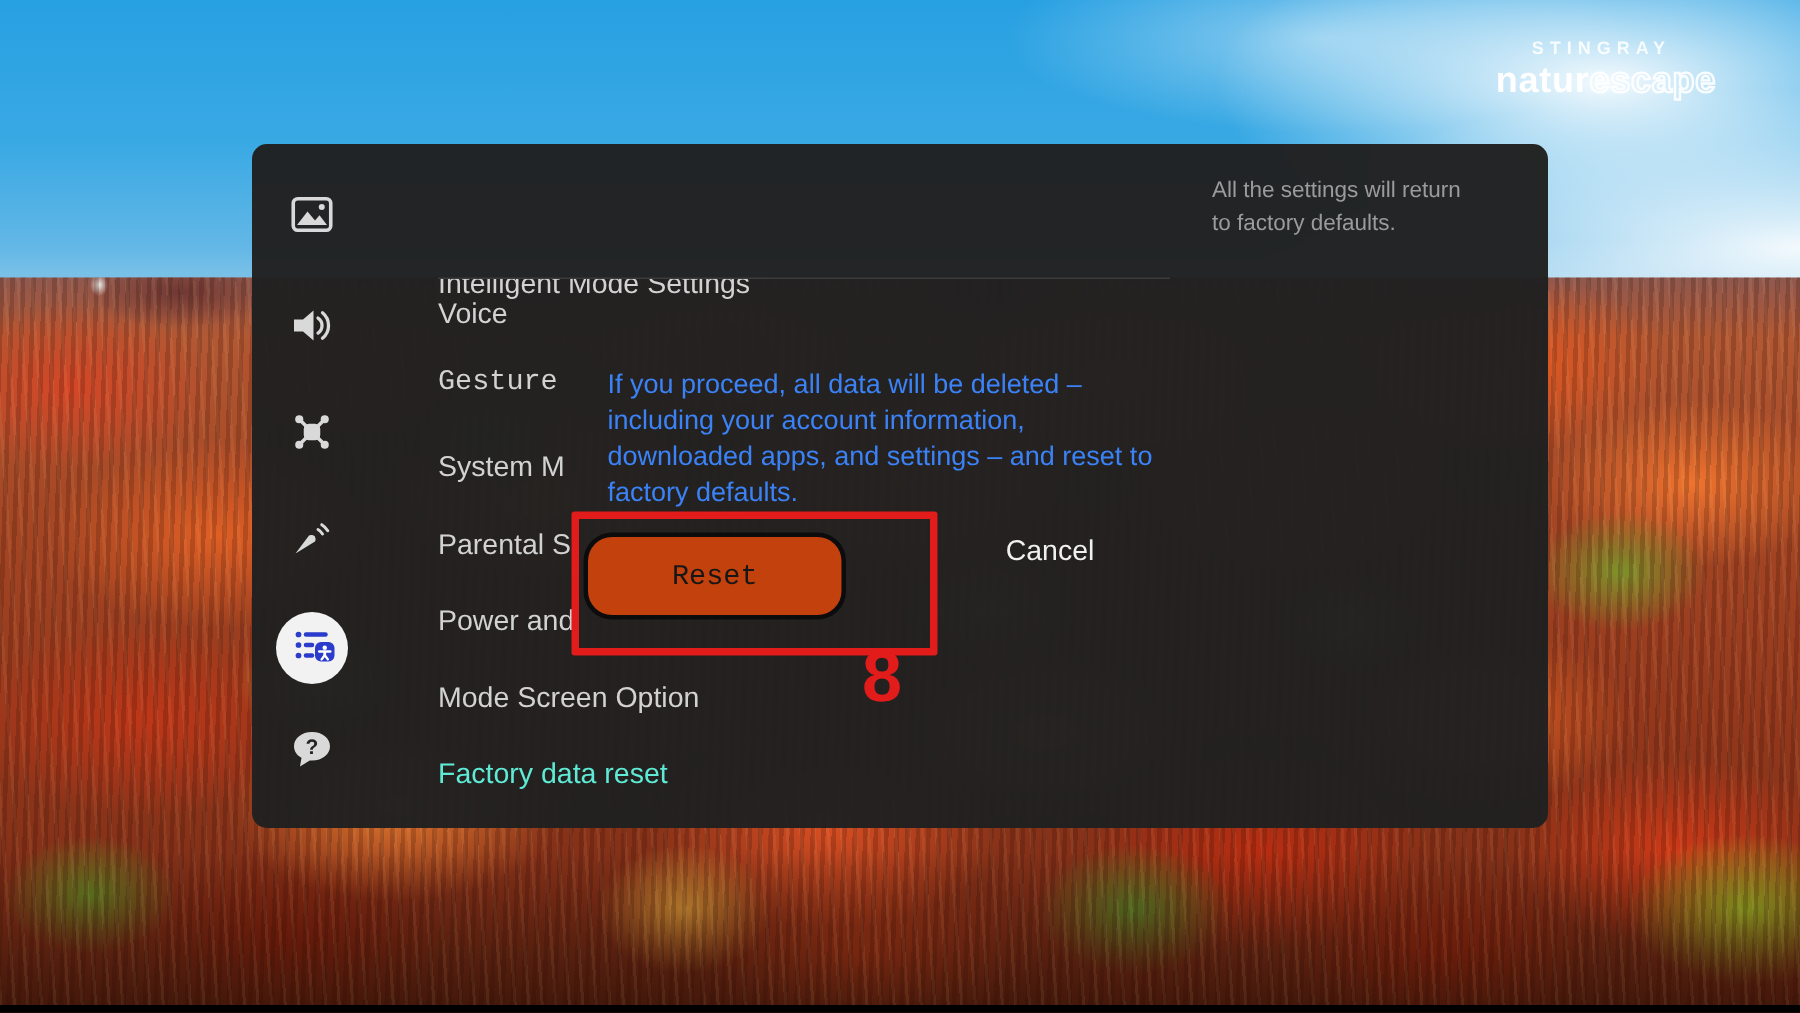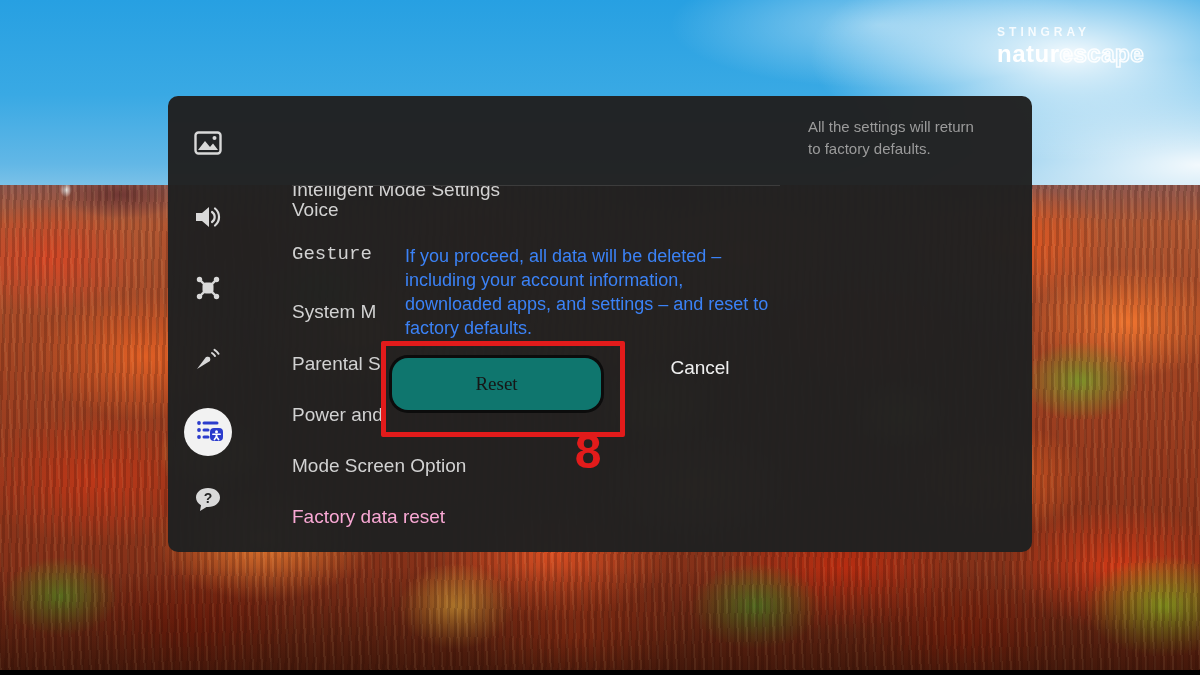--- a/index.html
+++ b/index.html
@@ -58,21 +58,21 @@
       radial-gradient(160px 90px at 93% 78%, #bf3d1f, rgba(0,0,0,0) 70%),
       radial-gradient(150px 85px at 16% 90%, #7a2412, rgba(0,0,0,0) 70%),
       radial-gradient(160px 90px at 48% 92%, #9c3a1e, rgba(0,0,0,0) 70%),
       radial-gradient(150px 85px at 80% 92%, #8a2a14, rgba(0,0,0,0) 70%),
       linear-gradient(180deg,#8a5a52 0%,#a85a3a 8%,#9c4a2c 30%,#8a3a22 60%,#6a2a18 100%);
     filter:saturate(1.15);
   }
   .letterbox{position:absolute;left:0;bottom:0;width:1200px;height:5px;background:#000;}
 
   
-  .logo{position:absolute;top:26px;right:56px;text-align:left;line-height:1;}
+  .logo{position:absolute;top:26px;right:56px;text-align:center;line-height:1;}
   .logo .small{font-size:12px;letter-spacing:4px;font-weight:700;color:rgba(255,255,255,.85);margin-right:6px;}
   .logo .word{margin-top:4px;font-size:24px;font-weight:700;letter-spacing:.5px;color:#fff;}
   .logo .outline{color:transparent;-webkit-text-stroke:1.6px rgba(255,255,255,.9);}
 
   
   .panel{
     position:absolute;left:168px;top:96px;width:864px;height:456px;
     background:rgba(33,33,33,.975);border-radius:10px;
     color:#d2d2d2;
   }
@@ -93,33 +93,33 @@
     background:#f2f2f2;display:flex;align-items:center;justify-content:center;
   }
 
   
   .menu-item{
     position:absolute;left:124px;height:22px;line-height:22px;font-size:19px;color:#d2d2d2;
     white-space:nowrap;
   }
   .menu-item.clipped{clip-path:inset(7px 0 0 0);}
   .menu-item .value{position:absolute;left:0;width:486px;text-align:right;top:0;color:#cfcfcf;}
-  .menu-item.accent{color:#f9a8d4;}
+  .menu-item.accent{color:#5eead4;}
   .separator{position:absolute;left:124px;top:89px;width:488px;height:1px;background:#3c3c3c;}
 
   
   .dialog-text{
     position:absolute;left:237px;top:148px;width:400px;
     font-size:18px;line-height:24px;color:#3b82f6;white-space:pre-line;
   }
   .reset-button{
-    position:absolute;left:224px;top:262px;width:209px;height:52px;
-    background:#0f766e;border:none;border-radius:16px;
+    position:absolute;left:224px;top:262px;width:169px;height:52px;
+    background:#c2410c;border:none;border-radius:16px;
     box-shadow:0 0 0 3px #0c0c0c;
-    font-family:Liberation Serif, serif;font-size:19px;color:#161616;
+    font-family:Liberation Mono, monospace;font-size:19px;color:#161616;
     display:flex;align-items:center;justify-content:center;cursor:pointer;
   }
   .cancel-button{
     position:absolute;left:472px;top:246px;width:120px;height:52px;
     background:transparent;border:none;
     font-family:"Liberation Sans",sans-serif;font-size:19px;color:#f0f0f0;
     display:flex;align-items:center;justify-content:center;cursor:pointer;
   }
 
   

